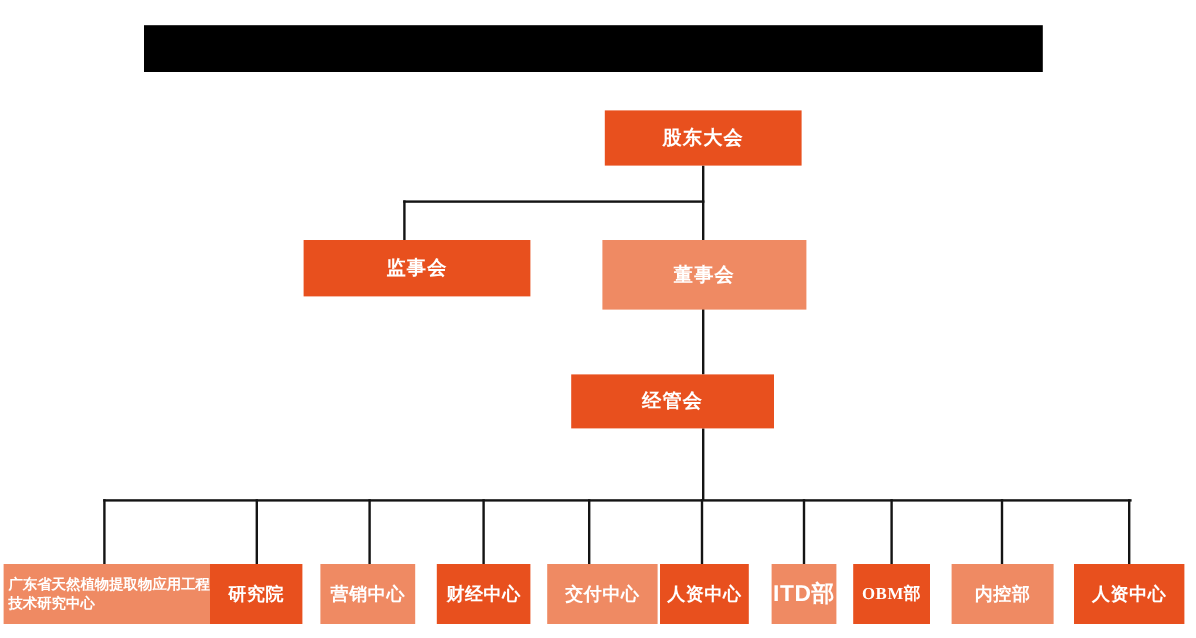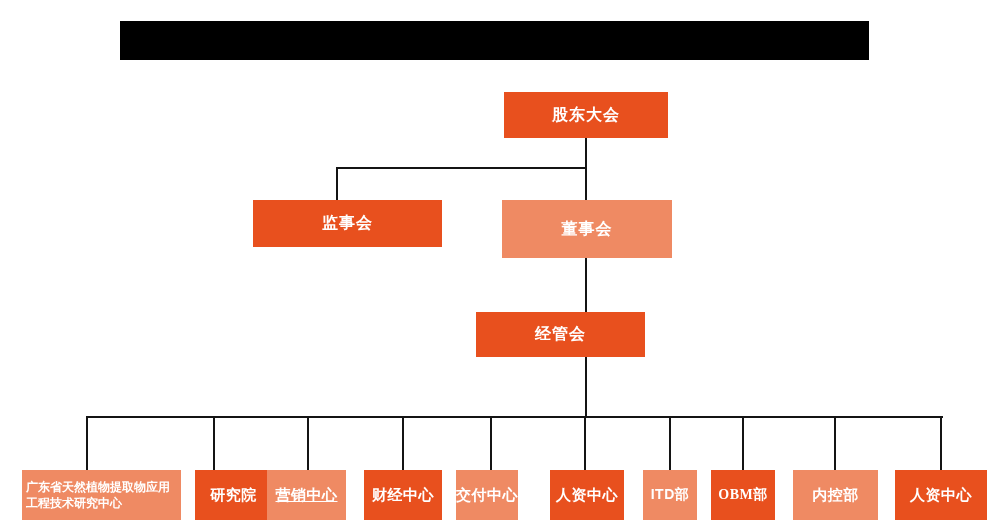--- a/index.html
+++ b/index.html
@@ -37,27 +37,27 @@
   .node.secondary { background: var(--secondary, #EF8A63); }
 
   
   .n-shareholders { left: 504px; top: 92px;  width: 164px; height: 46px; }
   .n-supervisory  { left: 253px; top: 200px; width: 189px; height: 47px; }
   .n-board        { left: 502px; top: 200px; width: 170px; height: 58px; }
   .n-management   { left: 476px; top: 312px; width: 169px; height: 45px; }
 
   
   .dept { top: 470px; height: 50px; font-size: 15px; letter-spacing: 0.5px; }
-  .d0 { left: 3px;   width: 159px; font-size: 12px; letter-spacing: 0; line-height: 1.35; padding: 2px 4px; margin-left: 19px; }
-  .d1 { left: 175px; width: 77px; margin-left: 20px; }
-  .d2 { left: 267px; width: 79px; text-decoration: underline; }
+  .d0 { left: 3px;   width: 183px; font-size: 12px; letter-spacing: 0; line-height: 1.35; padding: 2px 4px; }
+  .d1 { left: 175px; width: 77px; }
+  .d2 { left: 267px; width: 79px; }
   .d3 { left: 364px; width: 78px; }
-  .d4 { left: 456px; width: 62px; }
+  .d4 { left: 456px; width: 92px; }
   .d5 { left: 550px; width: 74px; }
-  .d6 { left: 643px; width: 54px; font-size: 14px; }
+  .d6 { left: 643px; width: 54px; font-size: 19px; }
   .d7 { left: 711px; width: 64px; font-size: 14px; font-family: Liberation Serif, serif; }
   .d8 { left: 793px; width: 85px; }
   .d9 { left: 895px; width: 92px; }
 
   
   .line {
     position: absolute;
     background: var(--line, #141414);
   }
   .v { width: 2px; }

